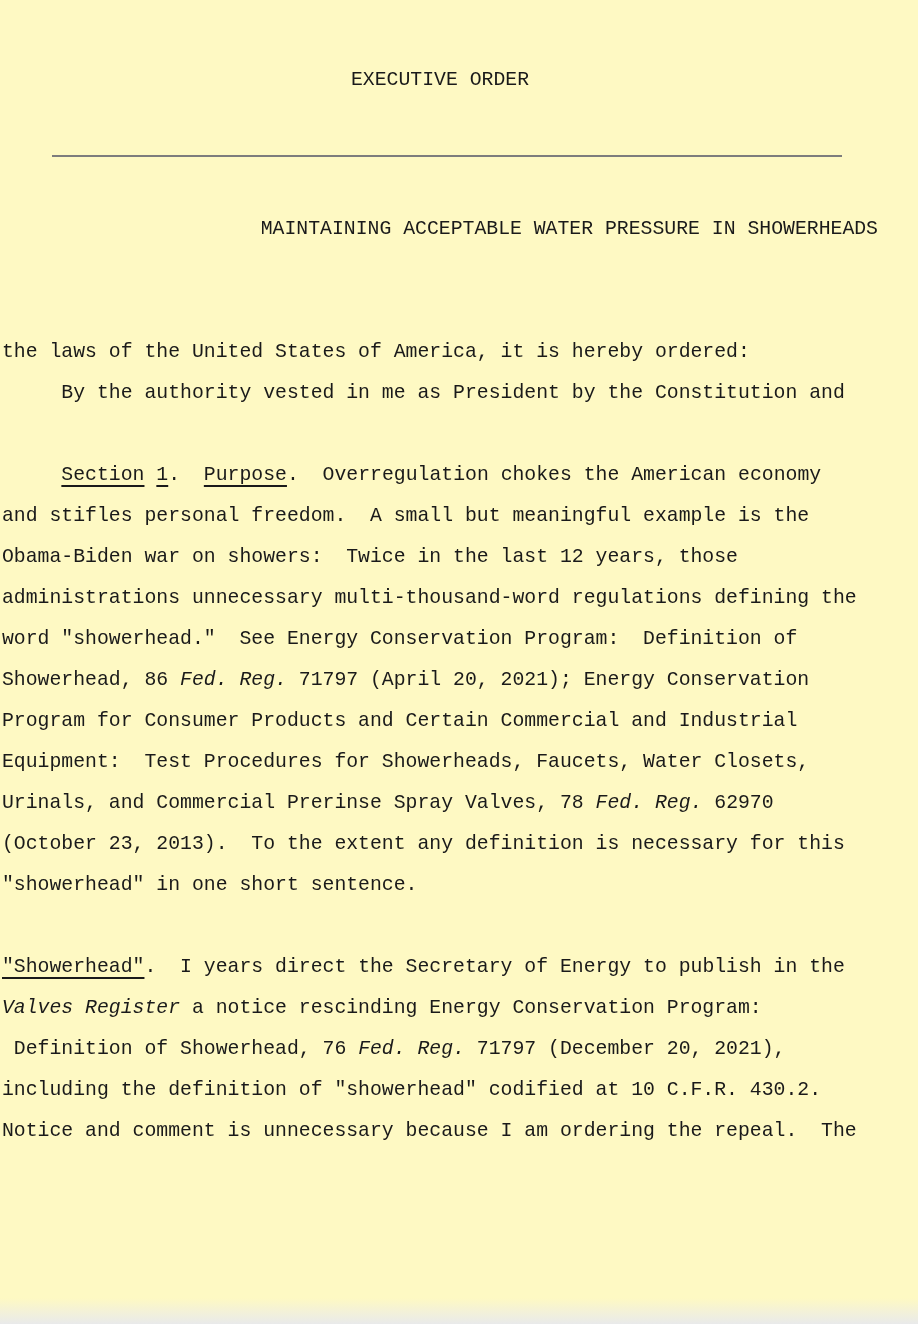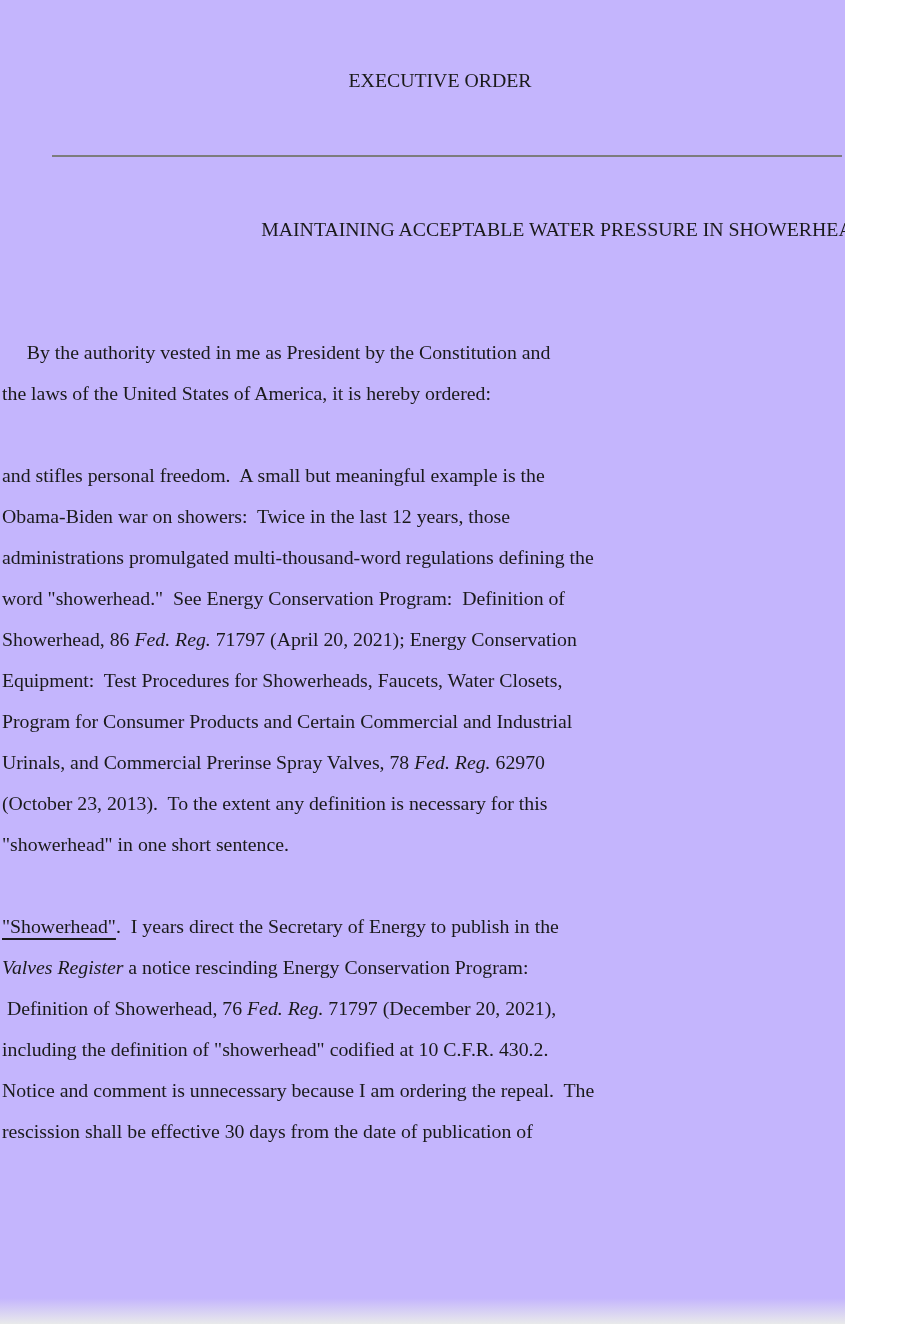--- a/index.html
+++ b/index.html
@@ -1,22 +1,22 @@
 <!DOCTYPE html>
 <html><head>
 <meta charset="utf-8">
 <style>
   html, body { margin: 0; padding: 0; background: #ffffff; }
   .page {
     position: relative;
-    width: 845px;
+    width: 918px;
     height: 1324px;
-    background: #c4b5fd;
+    background: #fef9c3;
     overflow: hidden;
-    font-family: Liberation Serif, serif;
+    font-family: Liberation Mono, monospace;
     font-size: 19.8px;
     line-height: 41px;
     color: #1a1a1a;
   }
   .content { padding-left: 2px; }
   .doc-title {
     width: 876px;
     text-align: center;
     margin-top: 60px;
     white-space: pre;
@@ -53,39 +53,39 @@
 </head>
 <body>
 
 <div class="page">
   <div class="content">
     <div class="doc-title">EXECUTIVE ORDER</div>
     <div class="rule"></div>
     <div class="doc-subtitle">MAINTAINING ACCEPTABLE WATER PRESSURE IN SHOWERHEADS</div>
     <div class="doc-body" id="doc-body">
         <div class="para">
+          <div class="line"><span>the laws of the United States of America, it is hereby ordered:</span></div>
           <div class="line"><span>     By the authority vested in me as President by the Constitution and</span></div>
-          <div class="line"><span>the laws of the United States of America, it is hereby ordered:</span></div>
         </div>
         <div class="para">
+          <div class="line"><span>     </span><span class="u">Section</span><span> </span><span class="u">1</span><span>.  </span><span class="u">Purpose</span><span>.  Overregulation chokes the American economy</span></div>
           <div class="line"><span>and stifles personal freedom.  A small but meaningful example is the</span></div>
           <div class="line"><span>Obama-Biden war on showers:  Twice in the last 12 years, those</span></div>
-          <div class="line"><span>administrations promulgated multi-thousand-word regulations defining the</span></div>
+          <div class="line"><span>administrations unnecessary multi-thousand-word regulations defining the</span></div>
           <div class="line"><span>word "showerhead."  See Energy Conservation Program:  Definition of</span></div>
           <div class="line"><span>Showerhead, 86 </span><span class="i">Fed. Reg.</span><span> 71797 (April 20, 2021); Energy Conservation</span></div>
+          <div class="line"><span>Program for Consumer Products and Certain Commercial and Industrial</span></div>
           <div class="line"><span>Equipment:  Test Procedures for Showerheads, Faucets, Water Closets,</span></div>
-          <div class="line"><span>Program for Consumer Products and Certain Commercial and Industrial</span></div>
           <div class="line"><span>Urinals, and Commercial Prerinse Spray Valves, 78 </span><span class="i">Fed. Reg.</span><span> 62970</span></div>
           <div class="line"><span>(October 23, 2013).  To the extent any definition is necessary for this</span></div>
           <div class="line"><span>"showerhead" in one short sentence.</span></div>
         </div>
         <div class="para">
           <div class="line"><span class="u">"Showerhead"</span><span>.  I years direct the Secretary of Energy to publish in the</span></div>
           <div class="line"><span class="i">Valves Register</span><span> a notice rescinding Energy Conservation Program:</span></div>
           <div class="line"><span> Definition of Showerhead, 76 </span><span class="i">Fed. Reg.</span><span> 71797 (December 20, 2021),</span></div>
           <div class="line"><span>including the definition of "showerhead" codified at 10 C.F.R. 430.2.</span></div>
           <div class="line"><span>Notice and comment is unnecessary because I am ordering the repeal.  The</span></div>
-          <div class="line"><span>rescission shall be effective 30 days from the date of publication of</span></div>
         </div>
       </div>
   </div>
   <div class="bottom-shade"></div>
 </div>
 
 </body></html>

